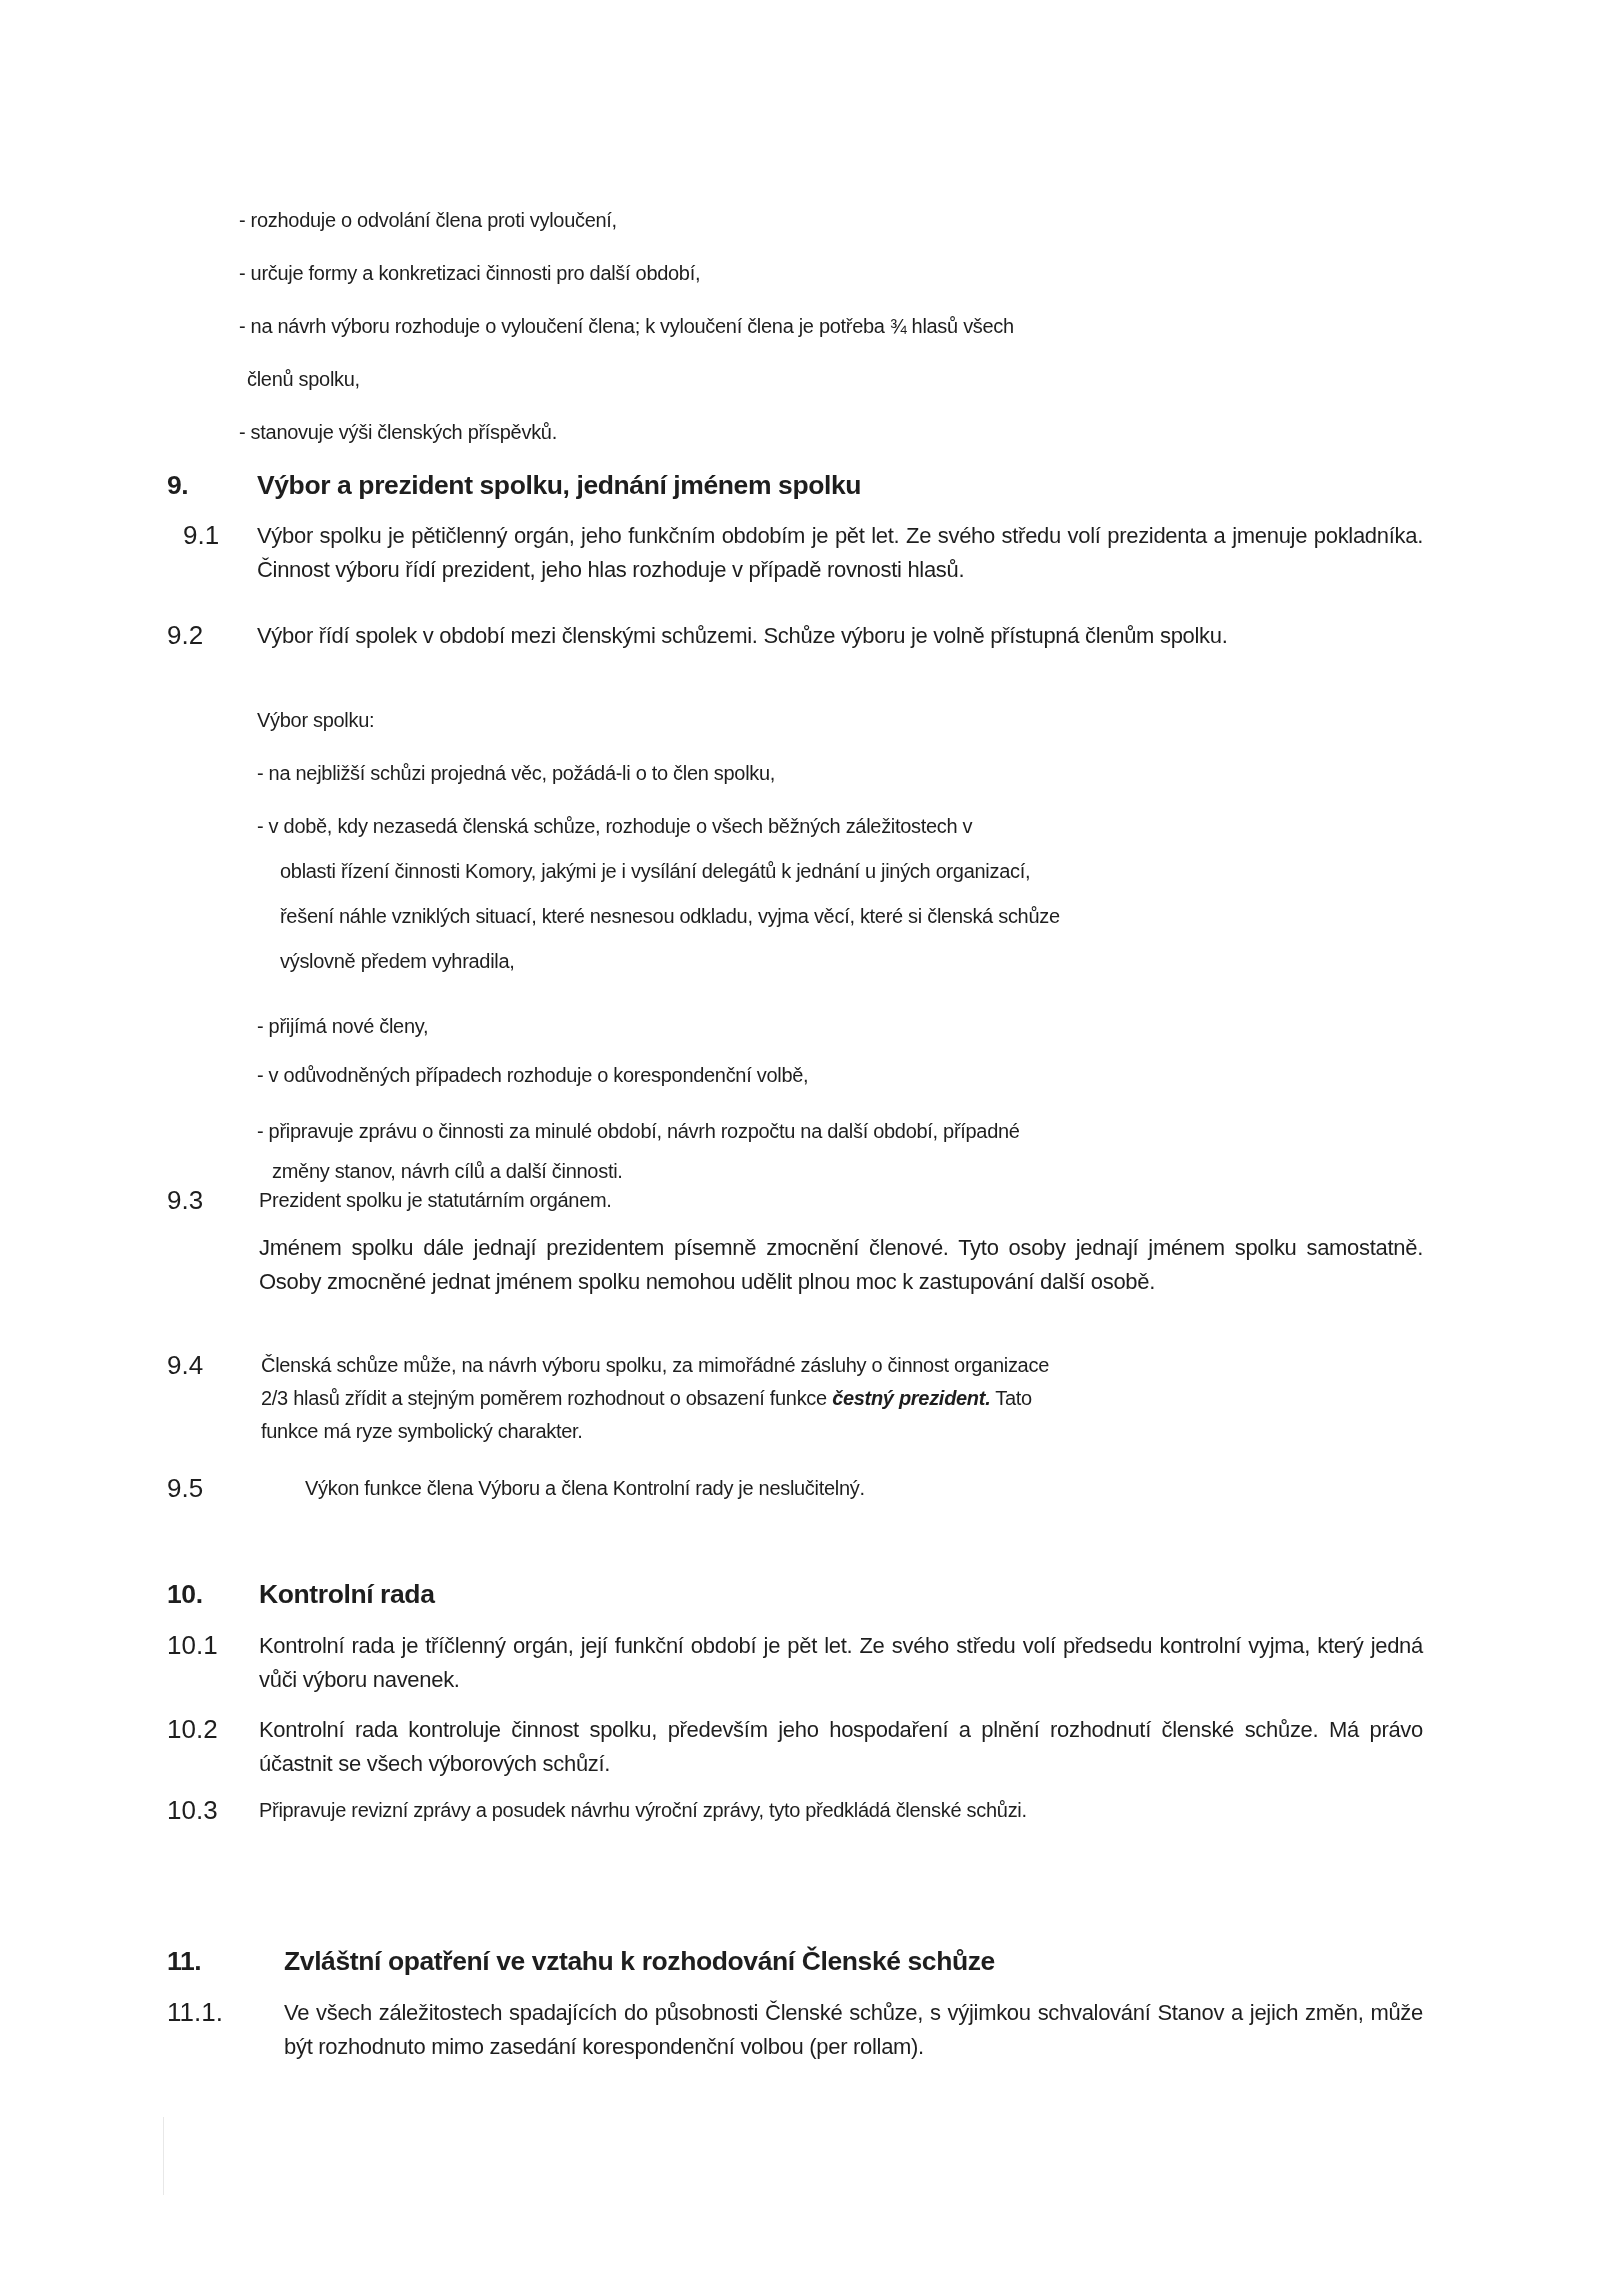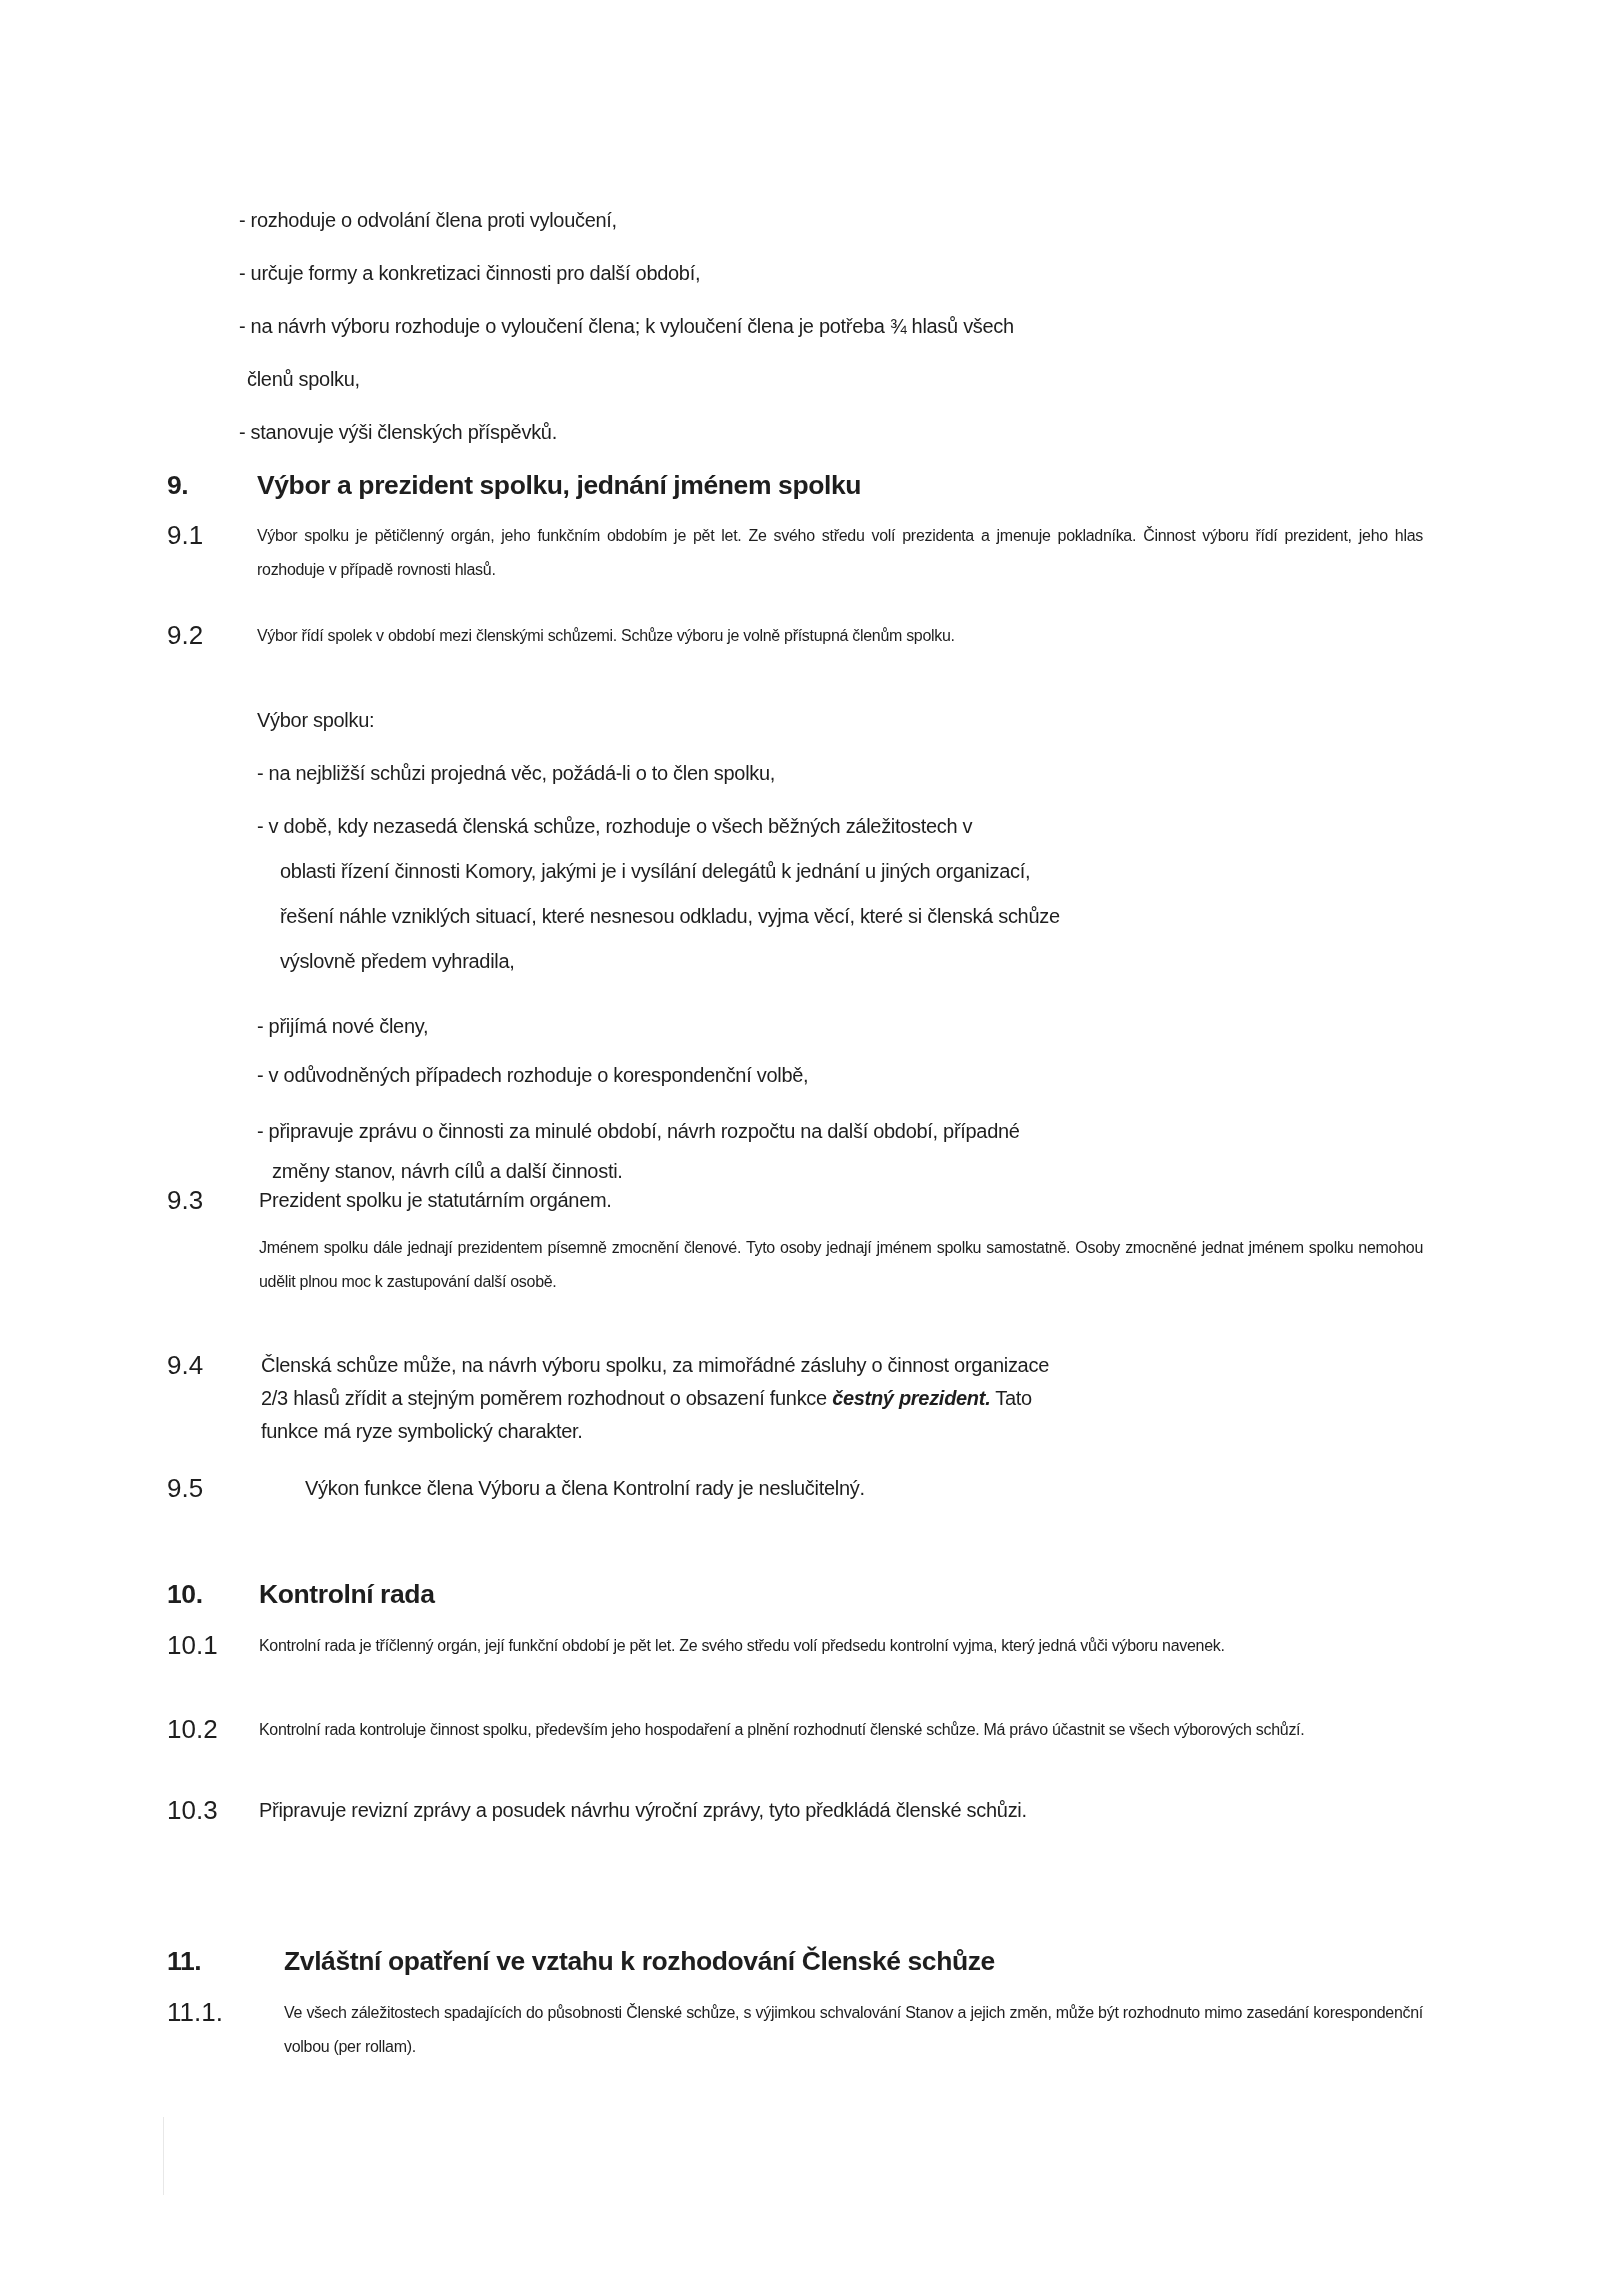--- a/index.html
+++ b/index.html
@@ -3,42 +3,42 @@
   <meta charset="utf-8">
   <style>
     html, body { margin: 0; padding: 0; background: #ffffff; }
     body {
       width: 1620px; height: 2292px; position: relative; overflow: hidden;
       font-family: "Liberation Sans", sans-serif; color: #1e1e1e;
     }
     .page { position: absolute; left: 0; top: 0; width: 1620px; height: 2292px; }
     .line { position: absolute; font-size: 20px; line-height: 33px; white-space: nowrap; letter-spacing: -0.3px; }
     .num { position: absolute; font-size: 26px; line-height: 33px; white-space: nowrap; }
-    .block { position: absolute; font-size: 16px; line-height: 34px; text-align: justify; letter-spacing: -0.3px; }
+    .block { position: absolute; font-size: 22px; line-height: 34px; text-align: justify; letter-spacing: -0.3px; }
     .h { position: absolute; font-size: 26.5px; line-height: 33px; font-weight: bold; white-space: nowrap; letter-spacing: -0.4px; }
     .bi { font-weight: bold; font-style: italic; }
     .scan-mark { position: absolute; background: #e8e8e8; width: 1px; }
   </style>
 </head>
 <body>
 
 <div class="page">
 
   <div class="scan-mark" style="left:163px; top:2117px; height:78px;"></div>
 
   <div class="line" style="left:239px; top:204px;">- rozhoduje o odvolání člena proti vyloučení,</div>
   <div class="line" style="left:239px; top:257px;">- určuje formy a konkretizaci činnosti pro další období,</div>
   <div class="line" style="left:239px; top:310px;">- na návrh výboru rozhoduje o vyloučení člena; k vyloučení člena je potřeba ¾ hlasů všech</div>
   <div class="line" style="left:247px; top:363px;">členů spolku,</div>
   <div class="line" style="left:239px; top:416px;">- stanovuje výši členských příspěvků.</div>
 
   <div class="h" style="left:167px; top:469px;">9.</div>
   <div class="h" style="left:257px; top:469px;">Výbor a prezident spolku, jednání jménem spolku</div>
 
-  <div class="num" style="left:167px; top:519px;">9.1</div>
+  <div class="num" style="left:183px; top:519px;">9.1</div>
   <div class="block" style="left:257px; top:519px; width:1166px;">Výbor spolku je pětičlenný orgán, jeho funkčním obdobím je pět let. Ze svého středu volí prezidenta a jmenuje pokladníka. Činnost výboru řídí prezident, jeho hlas rozhoduje v případě rovnosti hlasů.</div>
 
   <div class="num" style="left:167px; top:619px;">9.2</div>
   <div class="block" style="left:257px; top:619px; width:1166px;">Výbor řídí spolek v období mezi členskými schůzemi. Schůze výboru je volně přístupná členům spolku.</div>
   <div class="line" style="left:257px; top:704px;">Výbor spolku:</div>
 
   <div class="line" style="left:257px; top:757px;">- na nejbližší schůzi projedná věc, požádá-li o to člen spolku,</div>
   <div class="line" style="left:257px; top:810px;">- v době, kdy nezasedá členská schůze, rozhoduje o všech běžných záležitostech v</div>
   <div class="line" style="left:280px; top:855px;">oblasti řízení činnosti Komory, jakými je i vysílání delegátů k jednání u jiných organizací,</div>
   <div class="line" style="left:280px; top:900px;">řešení náhle vzniklých situací, které nesnesou odkladu, vyjma věcí, které si členská schůze</div>

